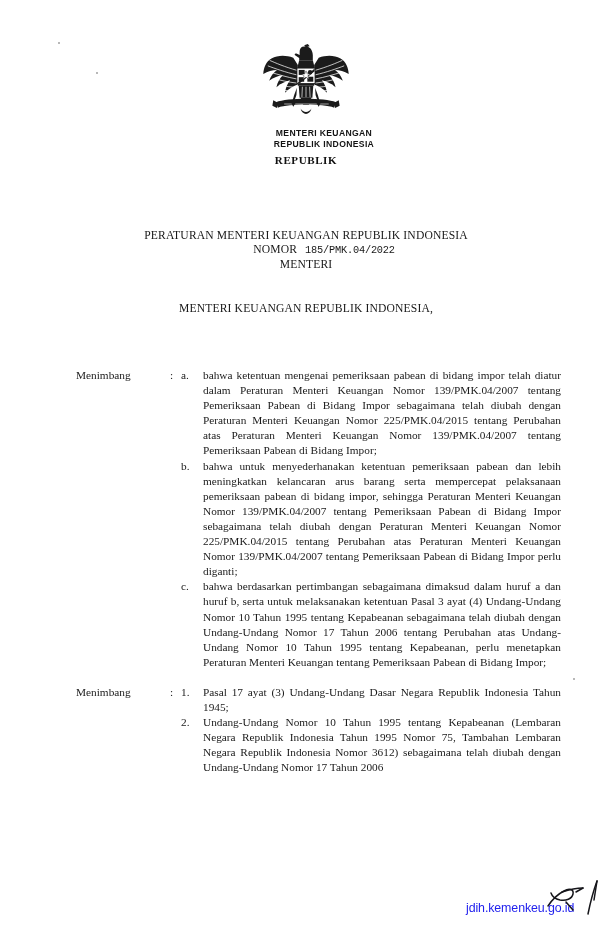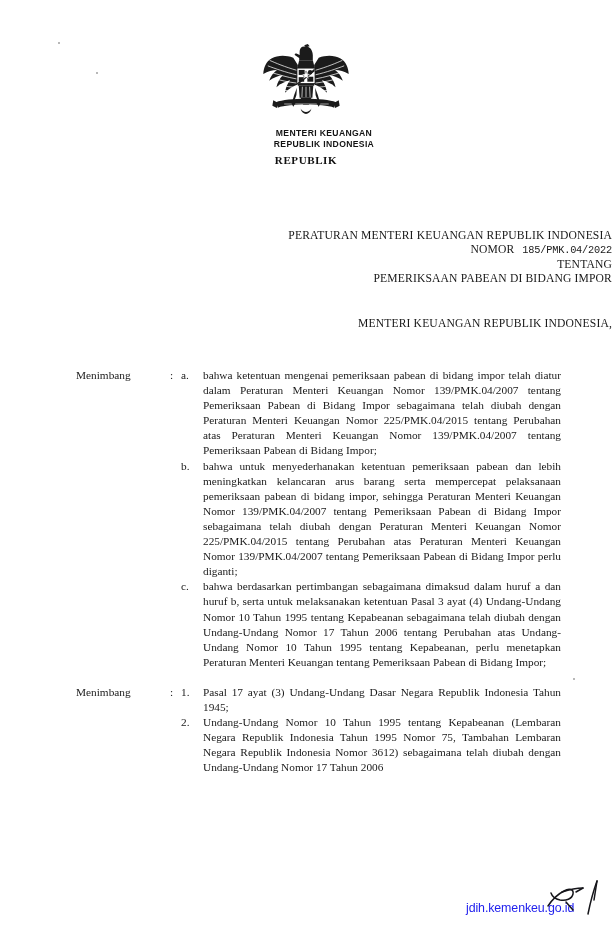--- a/index.html
+++ b/index.html
@@ -54,21 +54,21 @@
     margin-top: 5px;
     color: #111111;
   }
 
   
   .title-block {
     position: absolute;
     top: 229px;
     left: 0;
     width: 612px;
-    text-align: right;
+    text-align: center;
     font-size: 11.6px;
     line-height: 14.4px;
     letter-spacing: 0.15px;
     color: #181818;
   }
   .title-line { white-space: nowrap; }
   .nomor-line {
     display: block;
     padding-left: 36px;
   }
@@ -239,22 +239,21 @@
     <div class="ministry-line">
       <div>MENTERI KEUANGAN</div>
       <div>REPUBLIK INDONESIA</div>
     </div>
     <div class="salinan">REPUBLIK</div>
   </div>
 
   <div class="title-block">
     <div class="title-line">PERATURAN MENTERI KEUANGAN REPUBLIK INDONESIA</div>
     <div class="title-line nomor-line"><span>NOMOR</span><span class="nomor-value">185/PMK.04/2022</span></div>
-    <div class="title-line">TENTANG</div>
-    <div class="title-line">PEMERIKSAAN PABEAN DI BIDANG IMPOR</div>
+    <div class="title-line">MENTERI</div>
     <div class="title-gap-1"></div>
     <div class="title-gap-2"></div>
     <div class="title-line">MENTERI KEUANGAN REPUBLIK INDONESIA,</div>
   </div>
 
   <div class="body-block">
 
     <div>
 
       <div class="clause-row">

